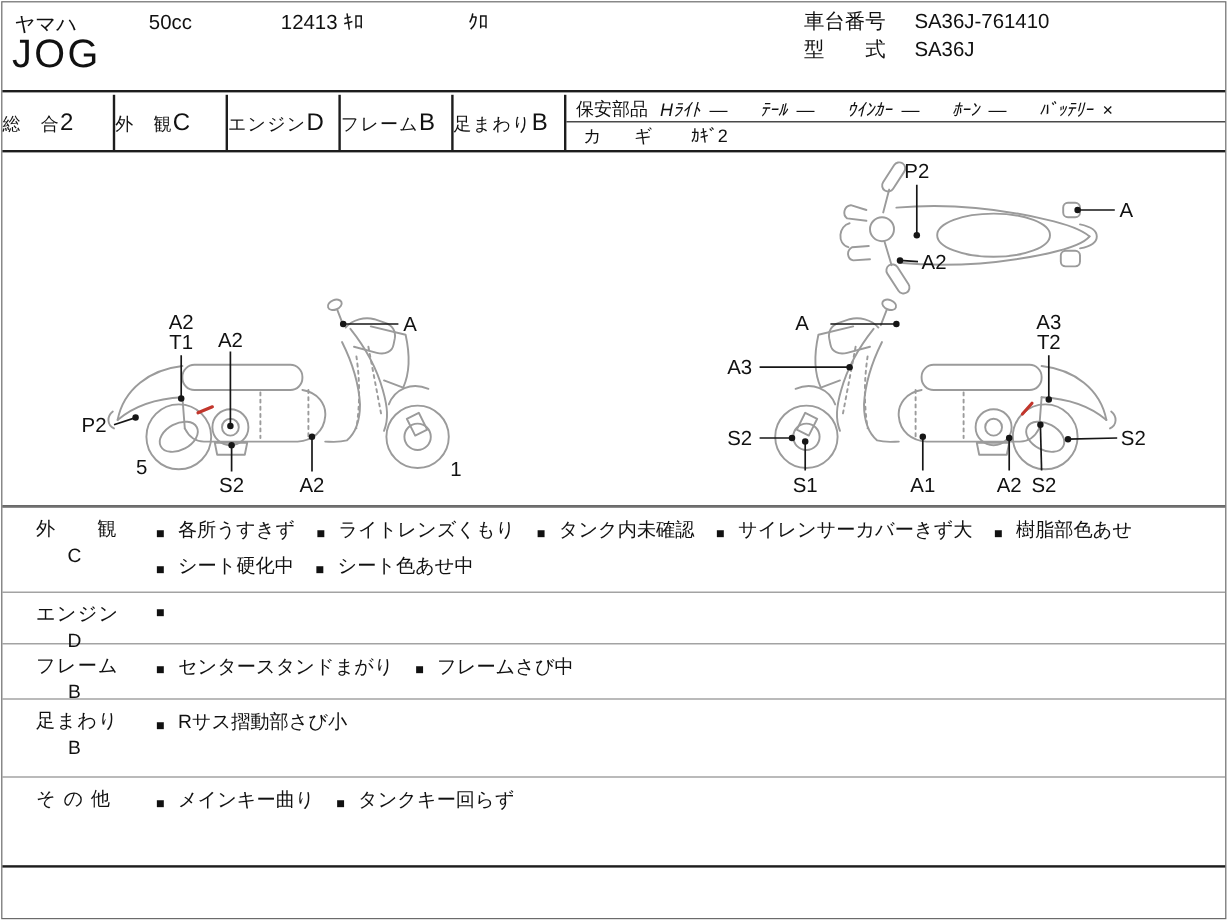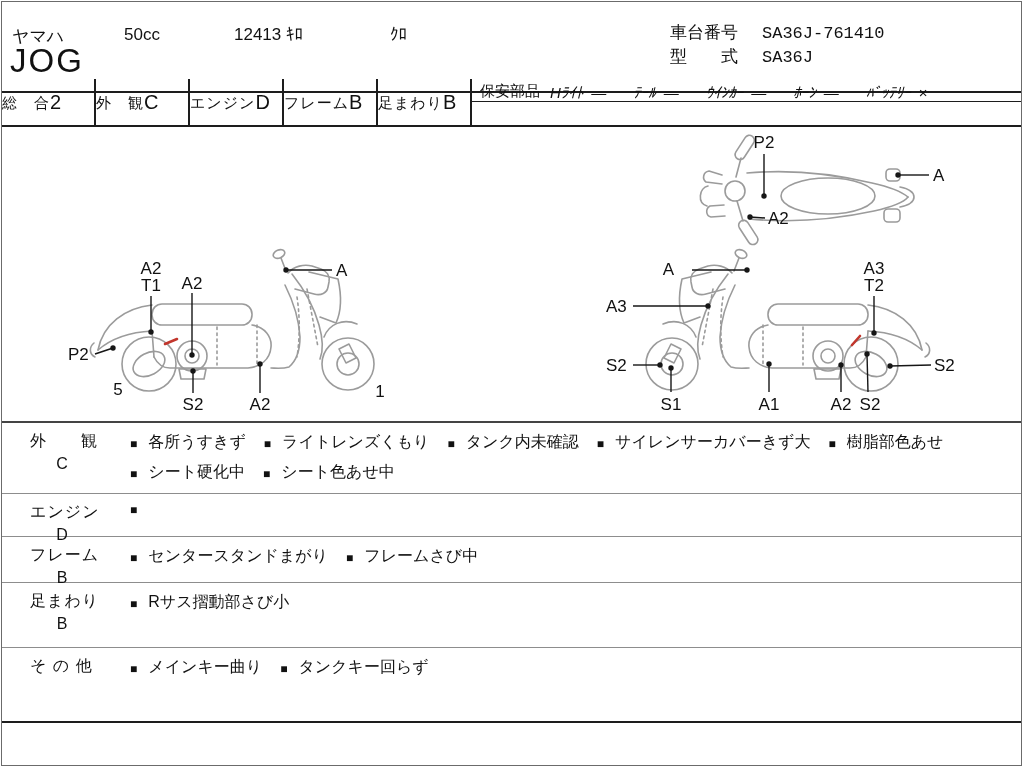--- a/index.html
+++ b/index.html
@@ -1,28 +1,28 @@
 <!DOCTYPE html>
 <html><head>
 <meta charset="utf-8">
 <style>
   html,body{margin:0;padding:0;background:#fff;}
   .page{position:relative;width:1024px;height:768px;background:#fff;
         font-family:"Liberation Sans",sans-serif;color:#111;overflow:hidden;}
   .sheet{position:absolute;left:1px;top:1px;width:1019px;height:763px;border:1px solid #6b6b6b;}
 
   
-  .header{position:absolute;left:0;top:16px;width:100%;height:75px;border-bottom:2px solid #1d1d1d;box-sizing:border-box;}
+  .header{position:absolute;left:0;top:0;width:100%;height:75px;border-bottom:2px solid #1d1d1d;box-sizing:border-box;}
   .spec-line{position:absolute;top:7px;left:0;width:100%;height:22px;font-size:17px;}
   .spec-maker{position:absolute;left:10px;}
   .spec-cc{position:absolute;left:122px;}
   .spec-km{position:absolute;left:232px;}
   .spec-color{position:absolute;left:388px;}
   .model-name{position:absolute;top:24px;left:8px;font-size:33px;letter-spacing:2px;}
-  .idblock{position:absolute;left:668px;top:4px;font-size:17px;line-height:24px;font-family:Liberation Mono, monospace;}
+  .idblock{position:absolute;left:668px;top:4px;font-size:17px;line-height:24px;}
   .idrow{white-space:pre;}
   .idrow .lbl{display:inline-block;width:92px;}
 
   
   .grade-row{position:absolute;left:0;top:77px;width:100%;height:48px;display:flex;
              border-bottom:2px solid #1d1d1d;box-sizing:border-box;}
   .grade-box{width:94px;border-right:2px solid #1d1d1d;box-sizing:border-box;
              display:flex;align-items:center;}
   .g-label{font-size:15px;margin-top:3px;letter-spacing:1px;}
   .g-value{font-size:20px;margin-top:0px;}
@@ -119,20 +119,24 @@
               <span class="sp-status">—</span>
             </span>
         <span class="sp-item">
               <span class="sp-name">ﾎｰﾝ</span>
               <span class="sp-status">—</span>
             </span>
         <span class="sp-item">
               <span class="sp-name">ﾊﾞｯﾃﾘｰ</span>
               <span class="sp-status">×</span>
             </span>
+      </div>
+      <div class="safety-bottom">
+        <span class="key-label">カ　ギ</span>
+        <span class="key-value">ｶｷﾞ2</span>
       </div>
     </div>
   </div>
 
   <div class="diagram">
    <svg width="1019" height="294" viewBox="0 0 1019 294">
     <defs>
       <g id="scooter-side">
 
         <rect class="art" x="150" y="177" width="100" height="21" rx="10"></rect>

